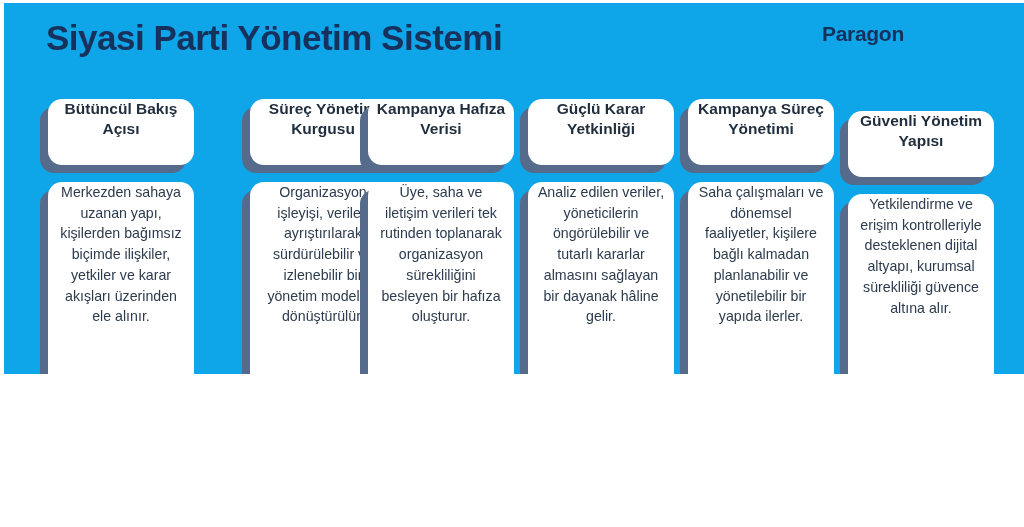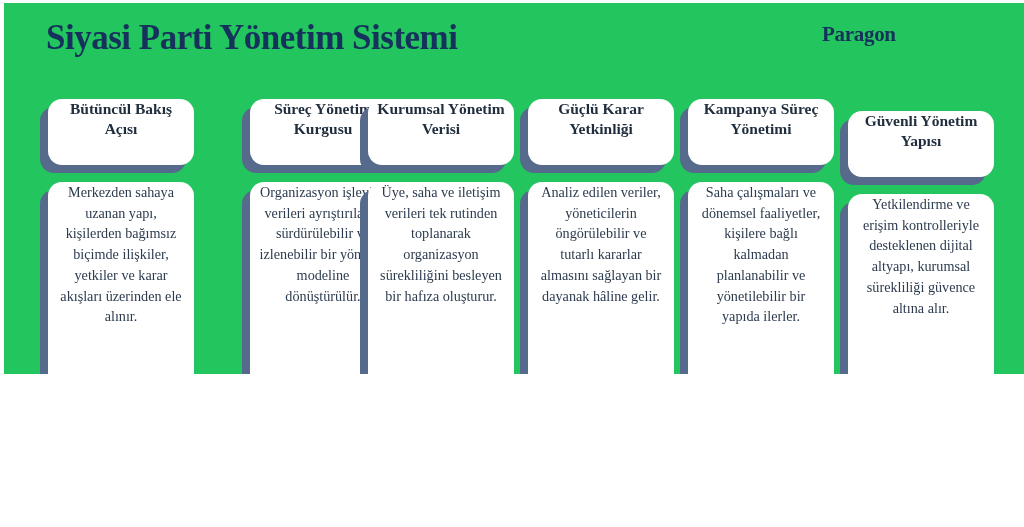--- a/index.html
+++ b/index.html
@@ -13,23 +13,22 @@
     background: #ffffff;
     font-family: "Liberation Sans", sans-serif;
     overflow: hidden;
   }
   .slide {
     position: absolute;
     left: 4px;
     top: 3px;
     width: 1020px;
     height: 371px;
-    background: #22c55e;
+    background: #0ea5e9;
     overflow: hidden;
-    font-family: Liberation Serif, serif;
   }
 
   
   .slide-header {
     position: absolute;
     left: 0;
     top: 0;
     width: 1020px;
     height: 82px;
   }
@@ -164,21 +163,21 @@
         <div class="face">
           <div class="card-body-text">Organizasyon işleyişi, verileri ayrıştırılarak sürdürülebilir ve izlenebilir bir yönetim modeline dönüştürülür.</div>
         </div>
       </div>
     </div>
 
     <div class="column" style="left:320px;">
       <div class="card card-head">
         <div class="backing"></div>
         <div class="face">
-          <div class="card-head-text">Kurumsal Yönetim Verisi</div>
+          <div class="card-head-text">Kampanya Hafıza Verisi</div>
         </div>
       </div>
       <div class="card card-body">
         <div class="backing"></div>
         <div class="face">
           <div class="card-body-text">Üye, saha ve iletişim verileri tek rutinden toplanarak organizasyon sürekliliğini besleyen bir hafıza oluşturur.</div>
         </div>
       </div>
     </div>
 

